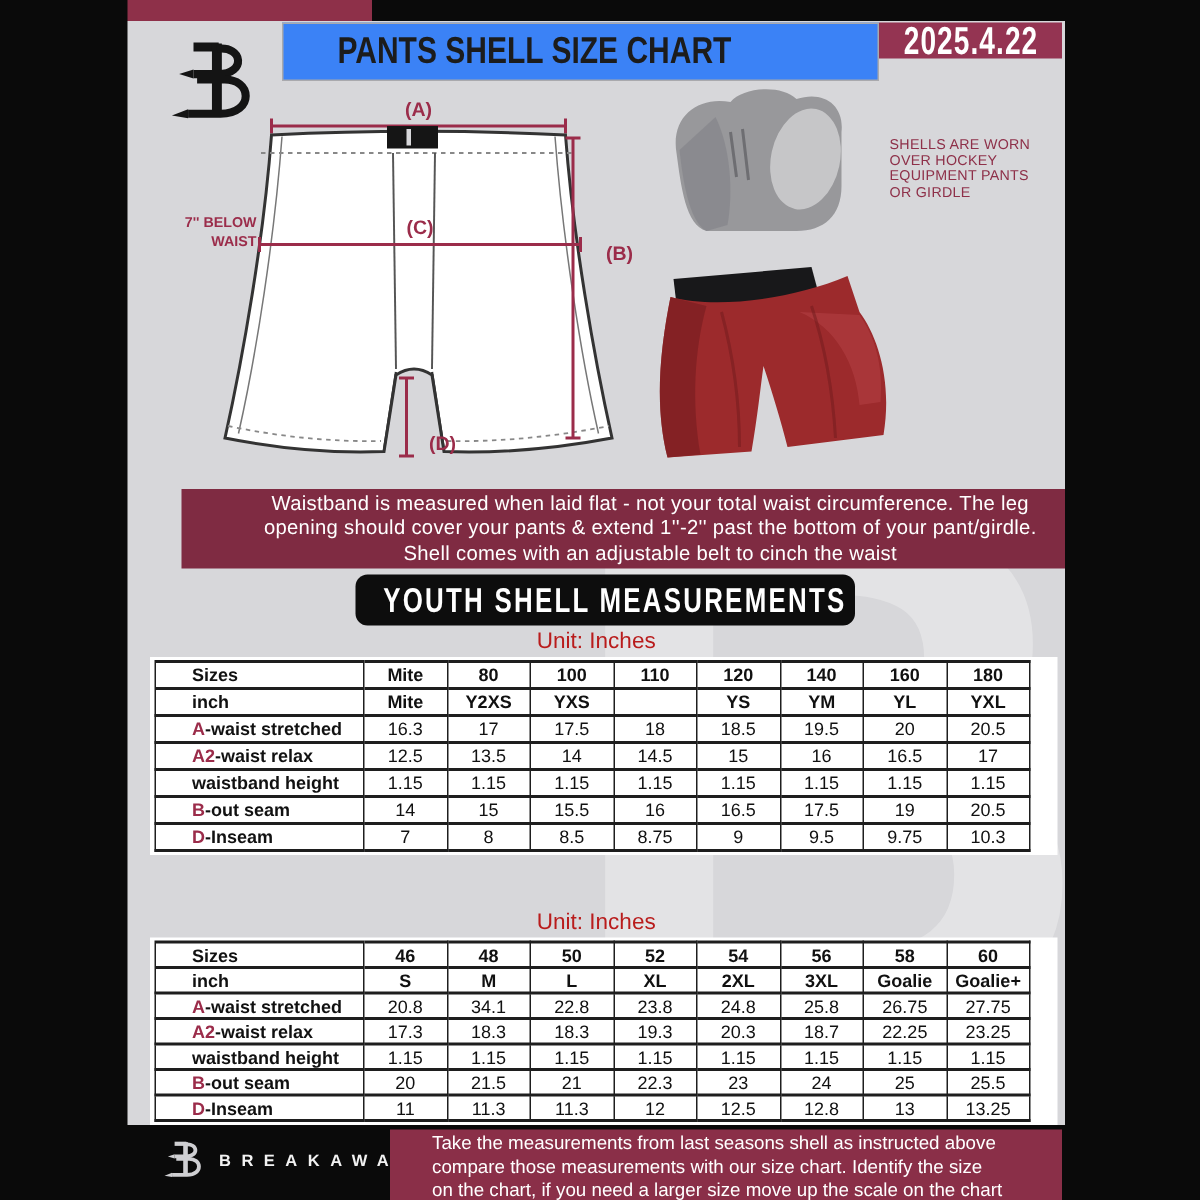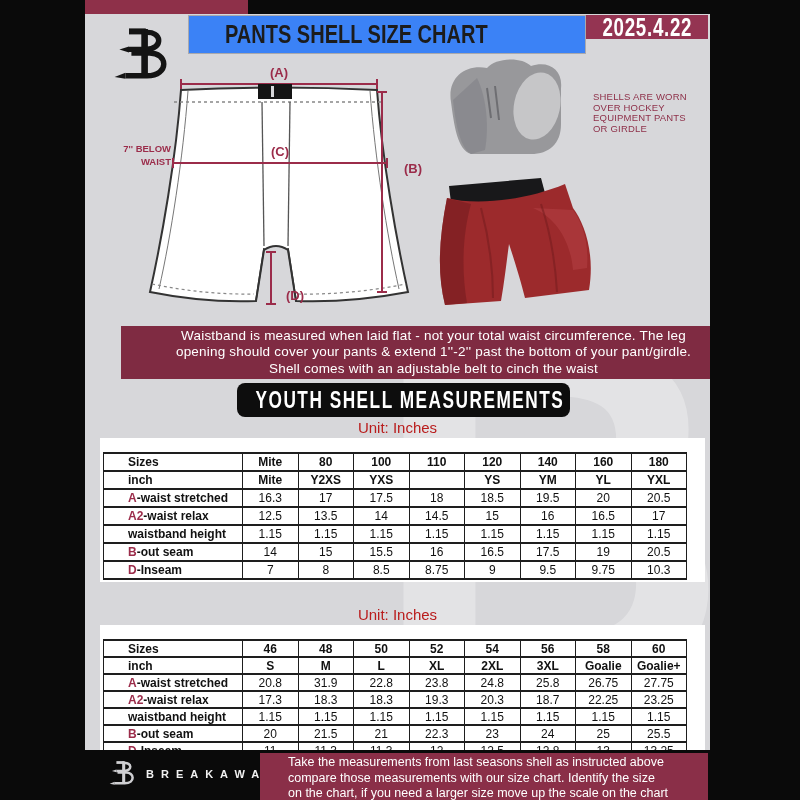--- a/index.html
+++ b/index.html
@@ -32,21 +32,21 @@
           color:#fff;font-size:13.5px;line-height:16.5px;text-align:center;white-space:pre-line;
           display:flex;align-items:center;justify-content:center;letter-spacing:.2px;margin-left:36px;}
   
   .sechead{position:absolute;left:152px;width:321px;height:34px;background:#0d0d0d;border-radius:8px;
            display:flex;align-items:center;justify-content:center;padding-left:12px;}
   .sechead .t{color:#fff;font-size:23px;font-weight:bold;letter-spacing:2px;display:inline-block;
               transform:scaleX(.75);white-space:nowrap;}
   .unit{position:absolute;left:0;width:625px;text-align:center;font-size:15px;color:#b91c1c;}
   
   .tpanel{position:absolute;left:15px;width:605px;background:#fff;box-sizing:border-box;
-          padding:14px 18px 2px 3px;}
+          padding:2px 18px 2px 3px;}
   .grid{display:grid;grid-template-columns:140px repeat(8,1fr);}
   .cell{border-right:1.5px solid #1e1e1e;border-bottom:2px solid #1e1e1e;display:flex;
         align-items:center;justify-content:center;font-size:12px;color:#111;background:transparent;}
   .grid .cell:nth-child(9n+1){border-left:1.5px solid #1e1e1e;justify-content:flex-start;
         padding-left:24px;font-weight:bold;}
   .grid .cell:nth-child(-n+9){border-top:2px solid #1e1e1e;}
   .cell.hdr{font-weight:bold;}
   .cell .accent{color:#9b2c4a;}
   .y .cell{height:16px;} .a .cell{height:15px;}
   
@@ -240,21 +240,21 @@
           <div class="cell hdr">S</div>
           <div class="cell hdr">M</div>
           <div class="cell hdr">L</div>
           <div class="cell hdr">XL</div>
           <div class="cell hdr">2XL</div>
           <div class="cell hdr">3XL</div>
           <div class="cell hdr">Goalie</div>
           <div class="cell hdr">Goalie+</div>
           <div class="cell"><span class="accent">A</span>-waist stretched</div>
           <div class="cell">20.8</div>
-          <div class="cell">31.9</div>
+          <div class="cell">34.1</div>
           <div class="cell">22.8</div>
           <div class="cell">23.8</div>
           <div class="cell">24.8</div>
           <div class="cell">25.8</div>
           <div class="cell">26.75</div>
           <div class="cell">27.75</div>
           <div class="cell"><span class="accent">A2</span>-waist relax</div>
           <div class="cell">17.3</div>
           <div class="cell">18.3</div>
           <div class="cell">18.3</div>

